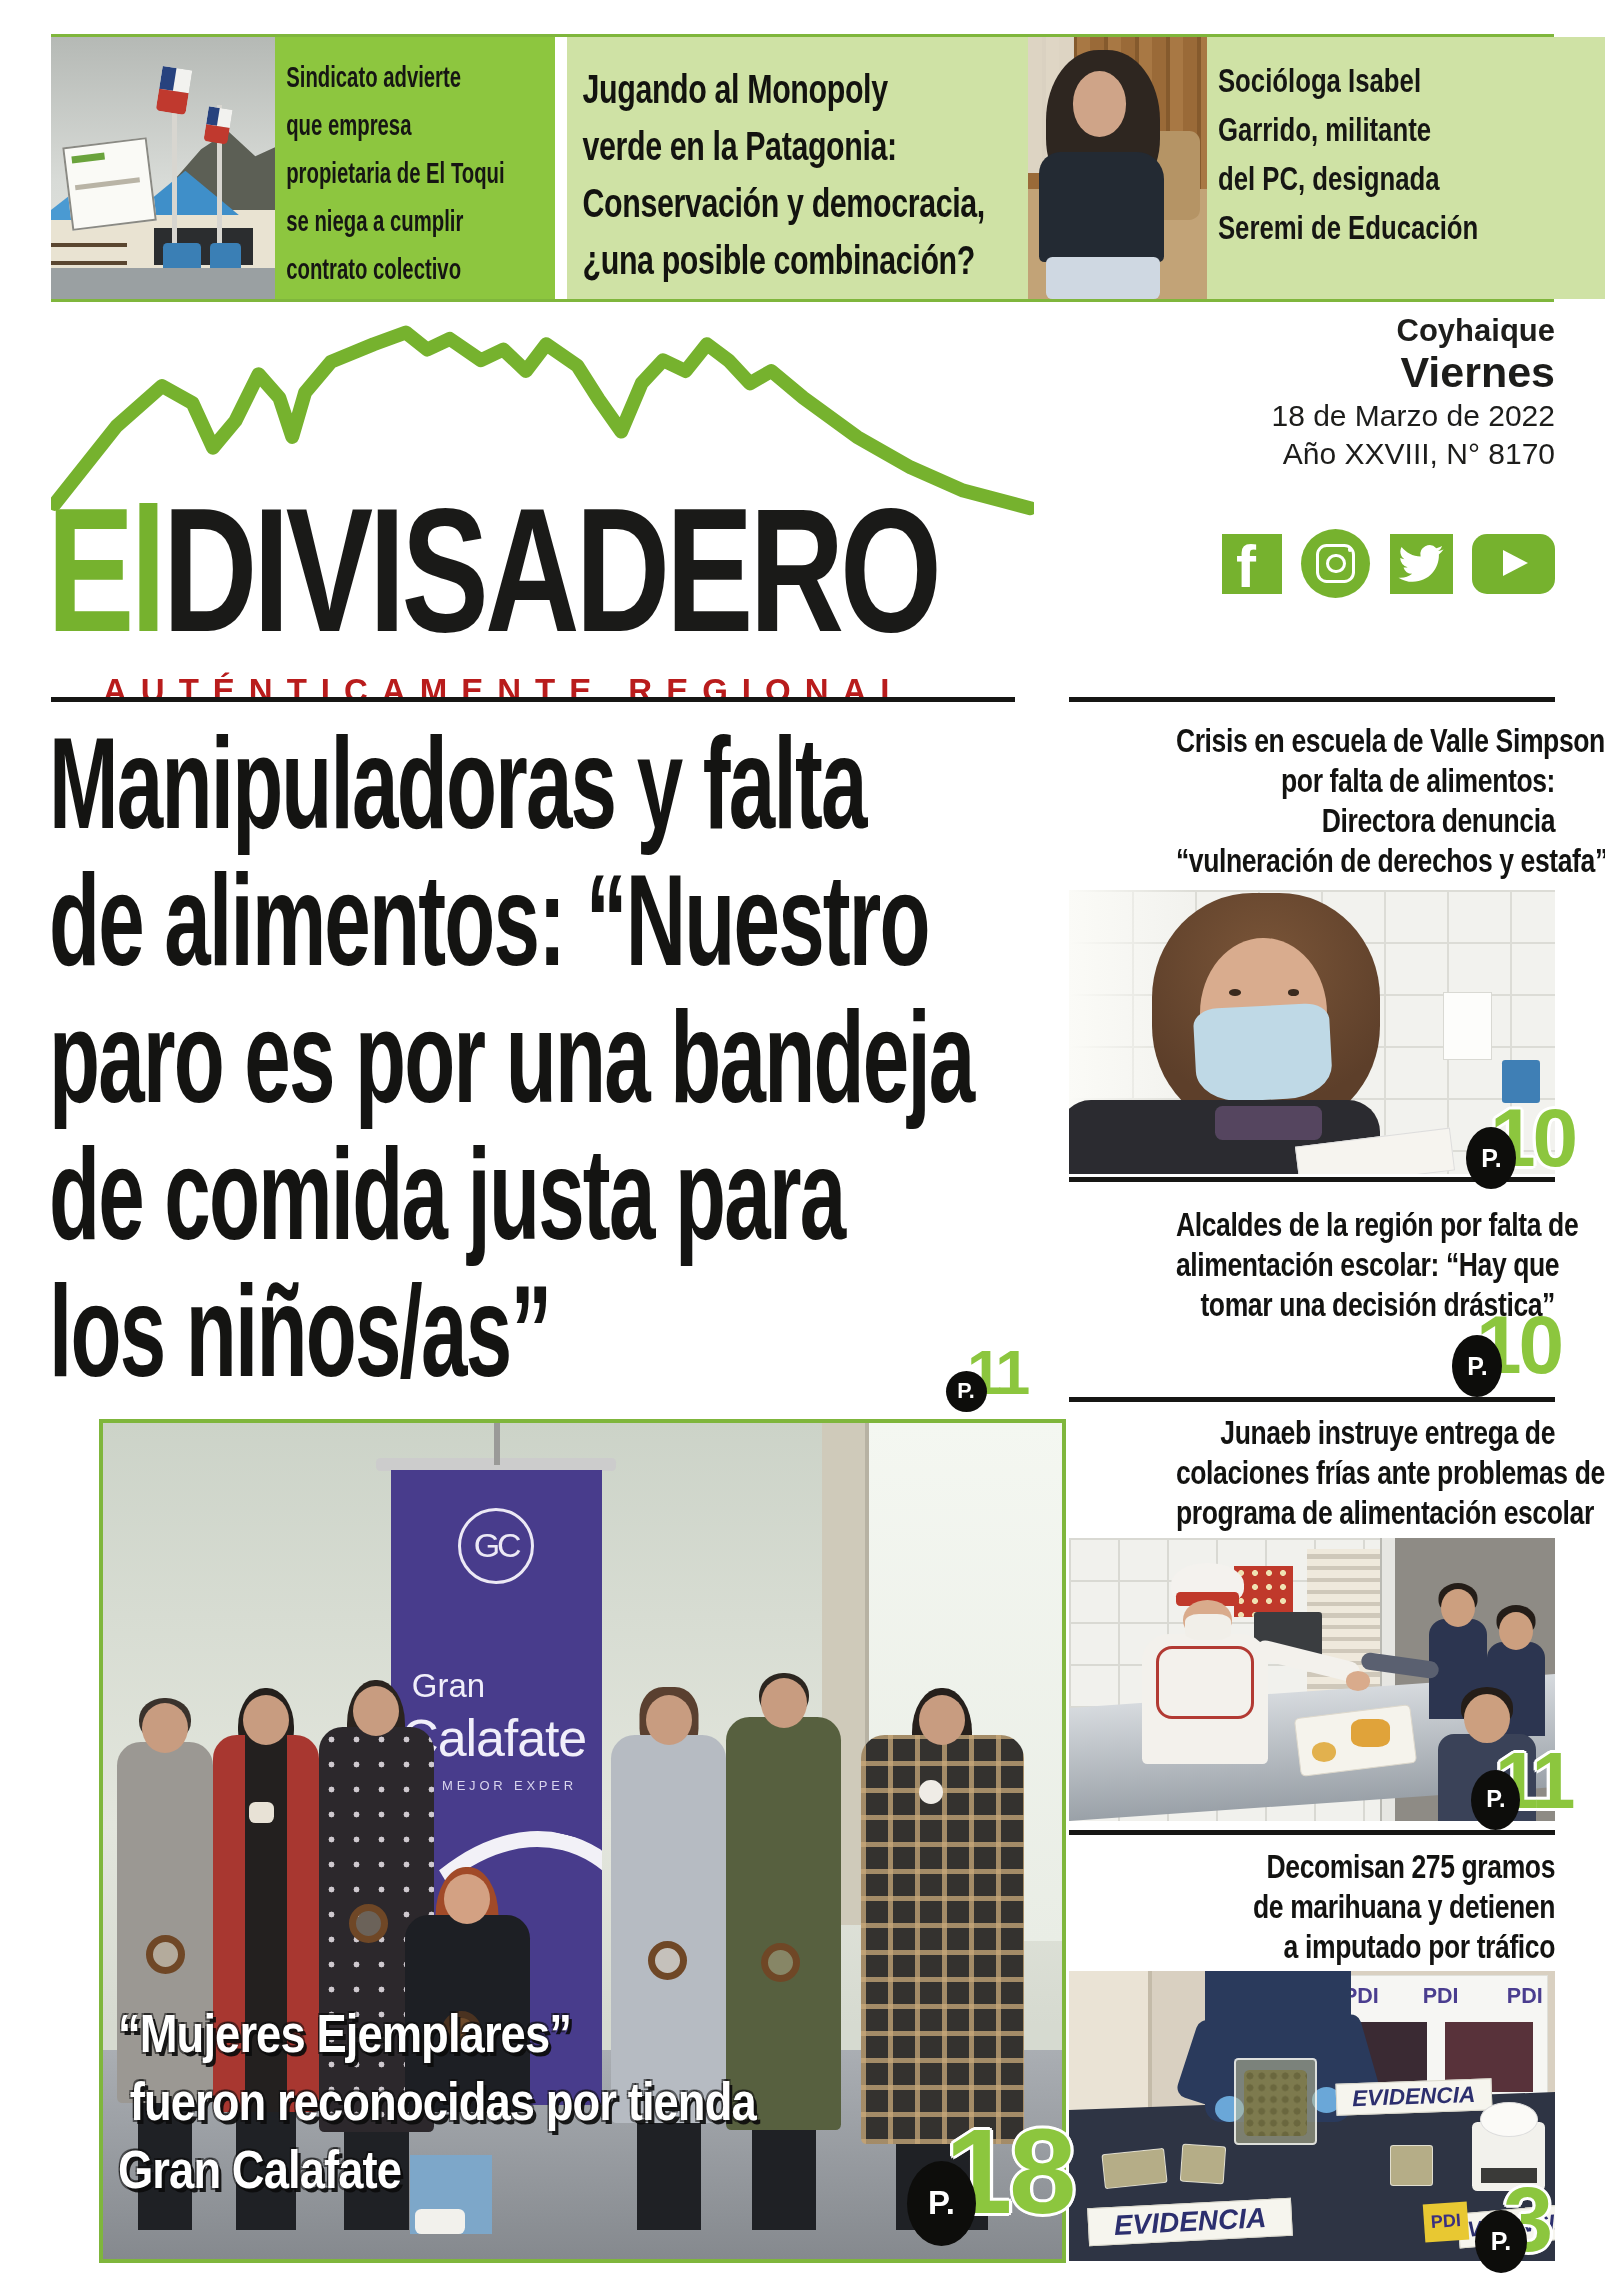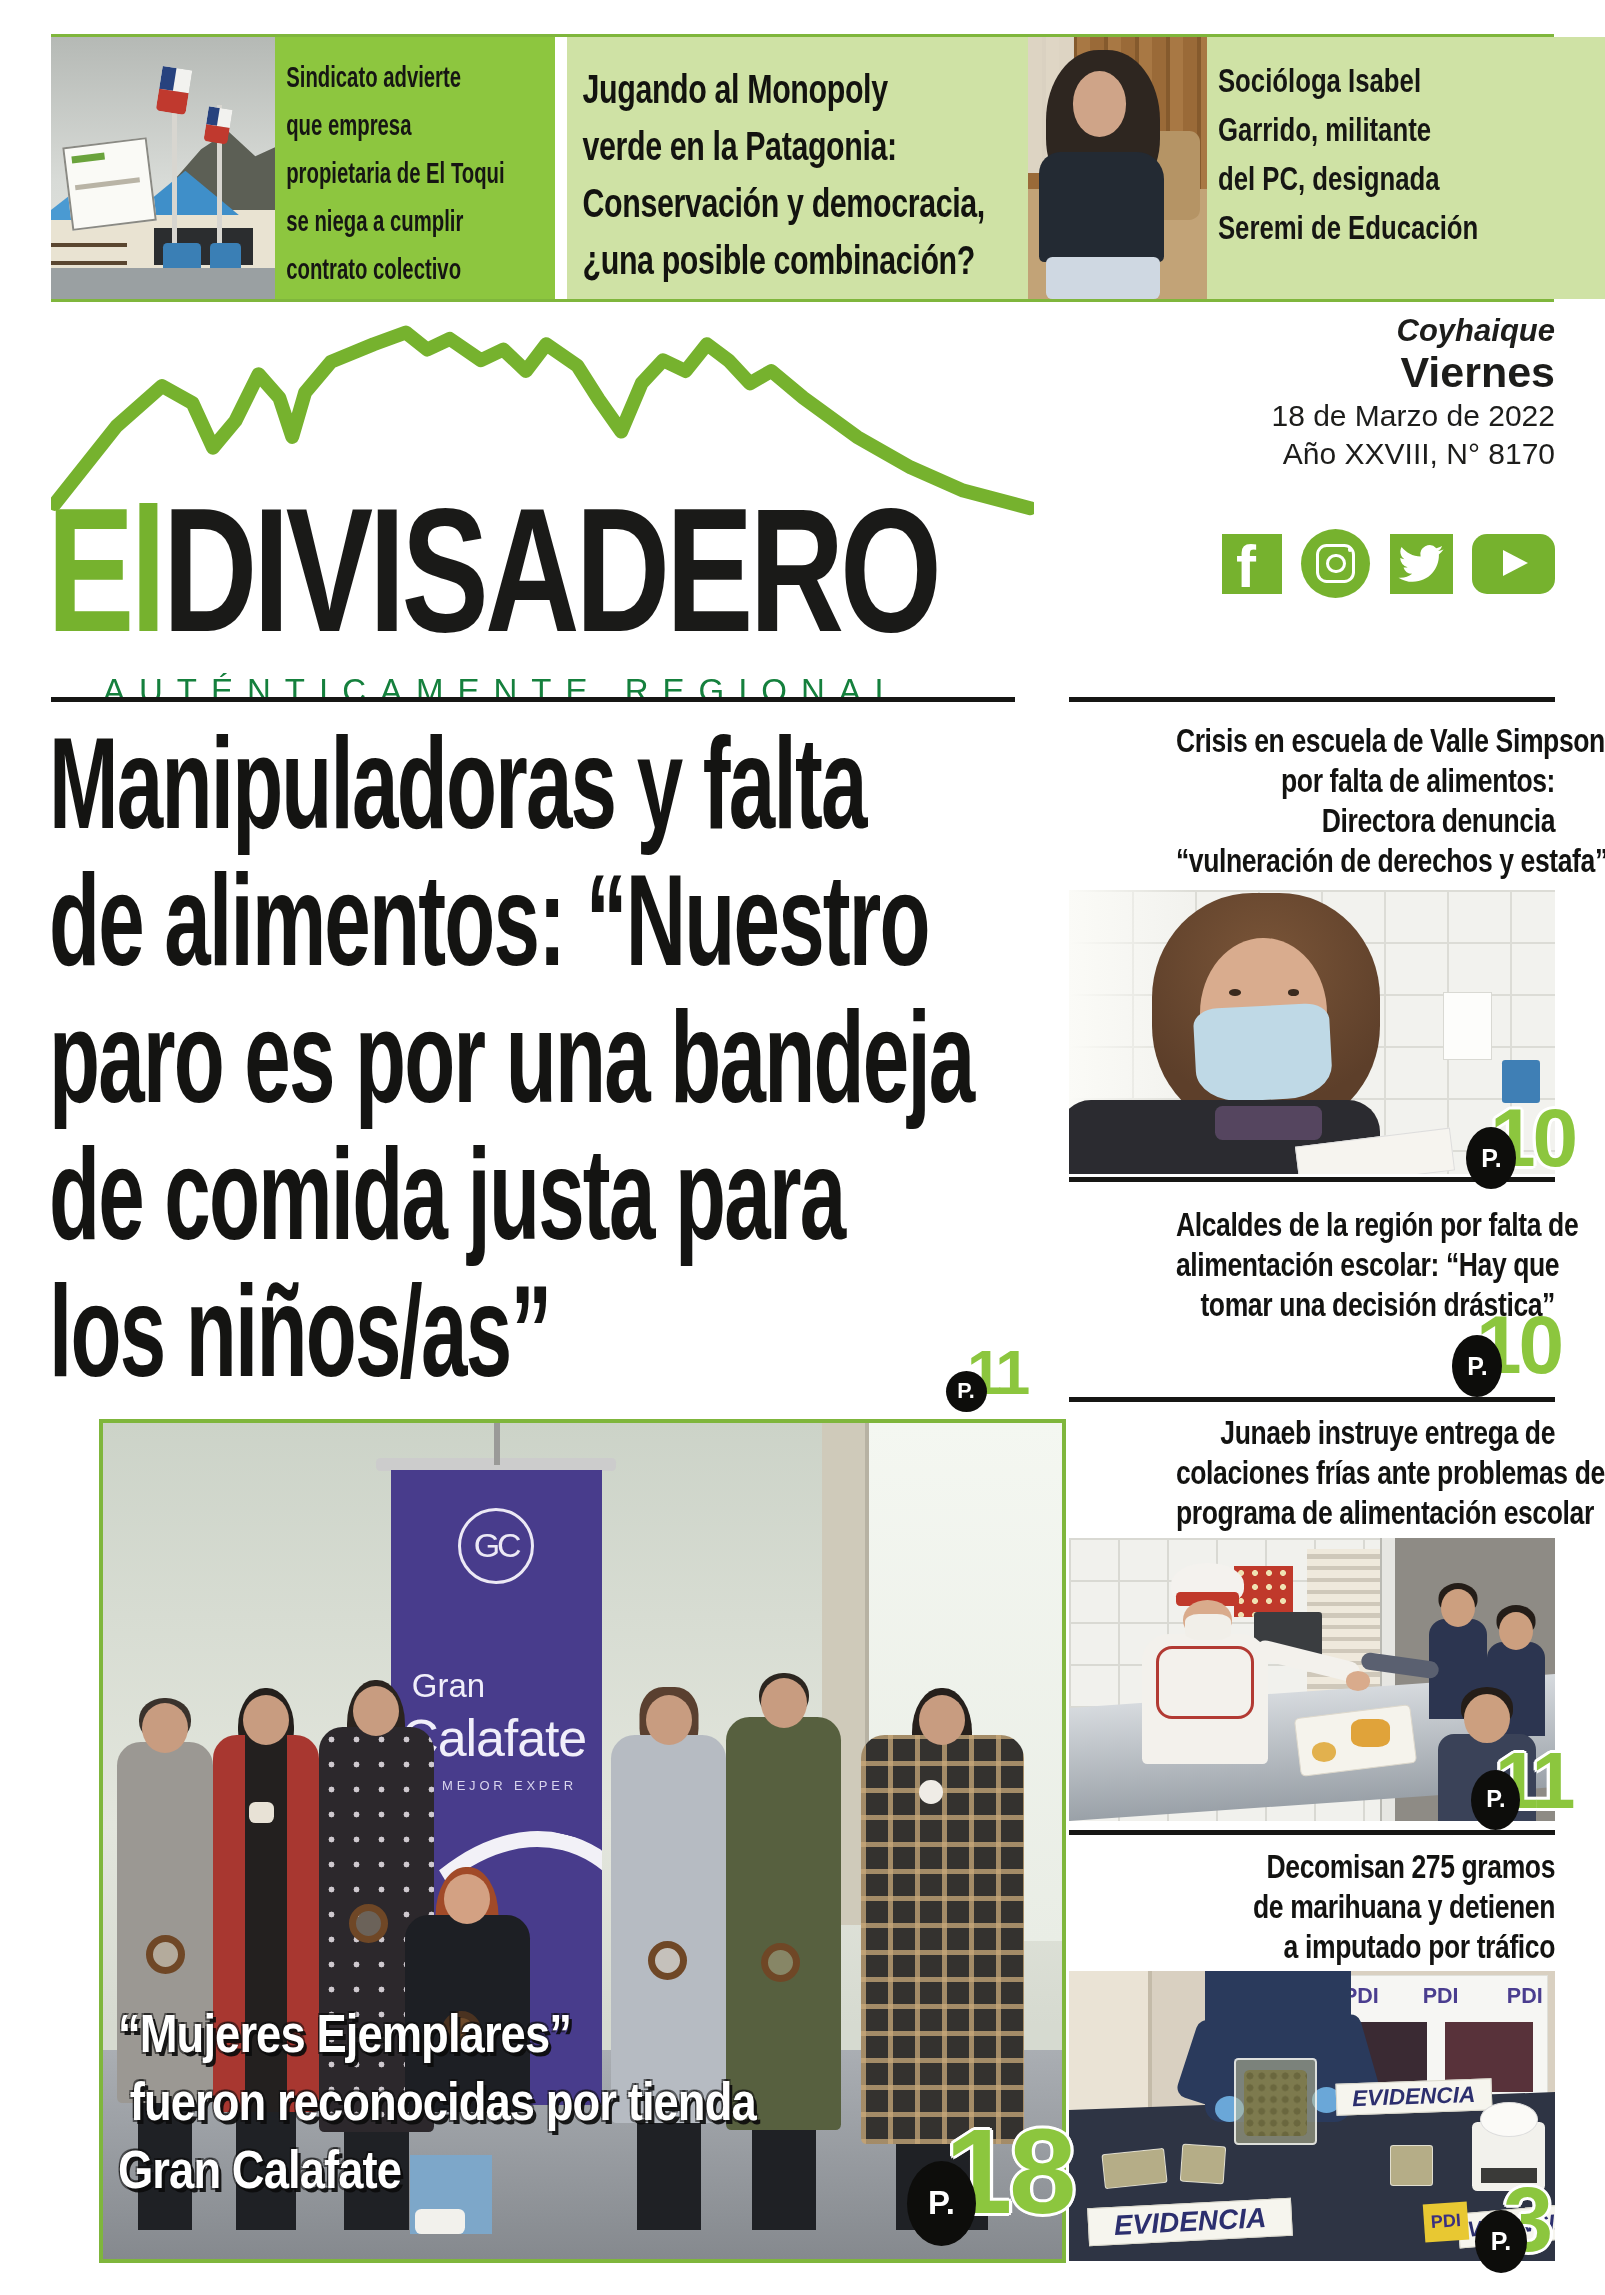--- a/index.html
+++ b/index.html
@@ -54,25 +54,25 @@
   .p3-face { position:absolute; left:25%; top:13%; width:30%; height:25%; background:#cfa488; border-radius:50%; }
   .p3-body { position:absolute; left:6%; top:44%; width:70%; height:42%; background:#232a33; border-radius:21.5px 27px 5.4px 5.4px; }
   .p3-jean { position:absolute; left:10%; bottom:0; width:64%; height:16%; background:#cfd8e2; border-radius:6.4px; }
 
   
   .ridge { position:absolute; left:51px; top:311px; width:983px; height:209px; }
   .logo  { position:absolute; left:47px; top:482px; font-size:177px; line-height:177px; font-weight:800;
            letter-spacing:-5.4px; transform:scaleX(.74); transform-origin:left top; white-space:nowrap; }
   .logo .el { color:#76b22e; }
   .logo .rest { color:#1a1a18; }
-  .tagline { position:absolute; left:103px; top:672px; font-size:33px; font-weight:400;
-             letter-spacing:14px; color:#15803d; white-space:nowrap; }
+  .tagline { position:absolute; left:103px; top:672px; font-size:33px; font-weight:700;
+             letter-spacing:14px; color:#b91c1c; white-space:nowrap; }
 
   .mh-info { position:absolute; right:51px; top:313px; text-align:right; white-space:nowrap; }
-  .mh-city { font-size:31px; font-weight:700; line-height:35px;font-style:italic; }
+  .mh-city { font-size:31px; font-weight:700; line-height:35px; }
   .mh-day  { font-size:43px; font-weight:700; line-height:49px; }
   .mh-date { font-size:30px; line-height:38px; }
   .mh-ed   { font-size:30px; line-height:38px; }
   .mh-price{ font-size:63px; font-weight:700; line-height:67px; margin-top:4.3px; }
 
   .social { position:absolute; right:51px; top:529px; display:flex; gap:19.3px; align-items:center; }
   .ic { background:#76b22e; position:relative; flex:none; }
   .ic-fb { width:60px; height:60px; }
   .ic-fb span { position:absolute; left:14px; top:-1.1px; color:#fff; font-size:60px; font-weight:700; }
   .ic-ig { width:69px; height:69px; border-radius:50%; }

